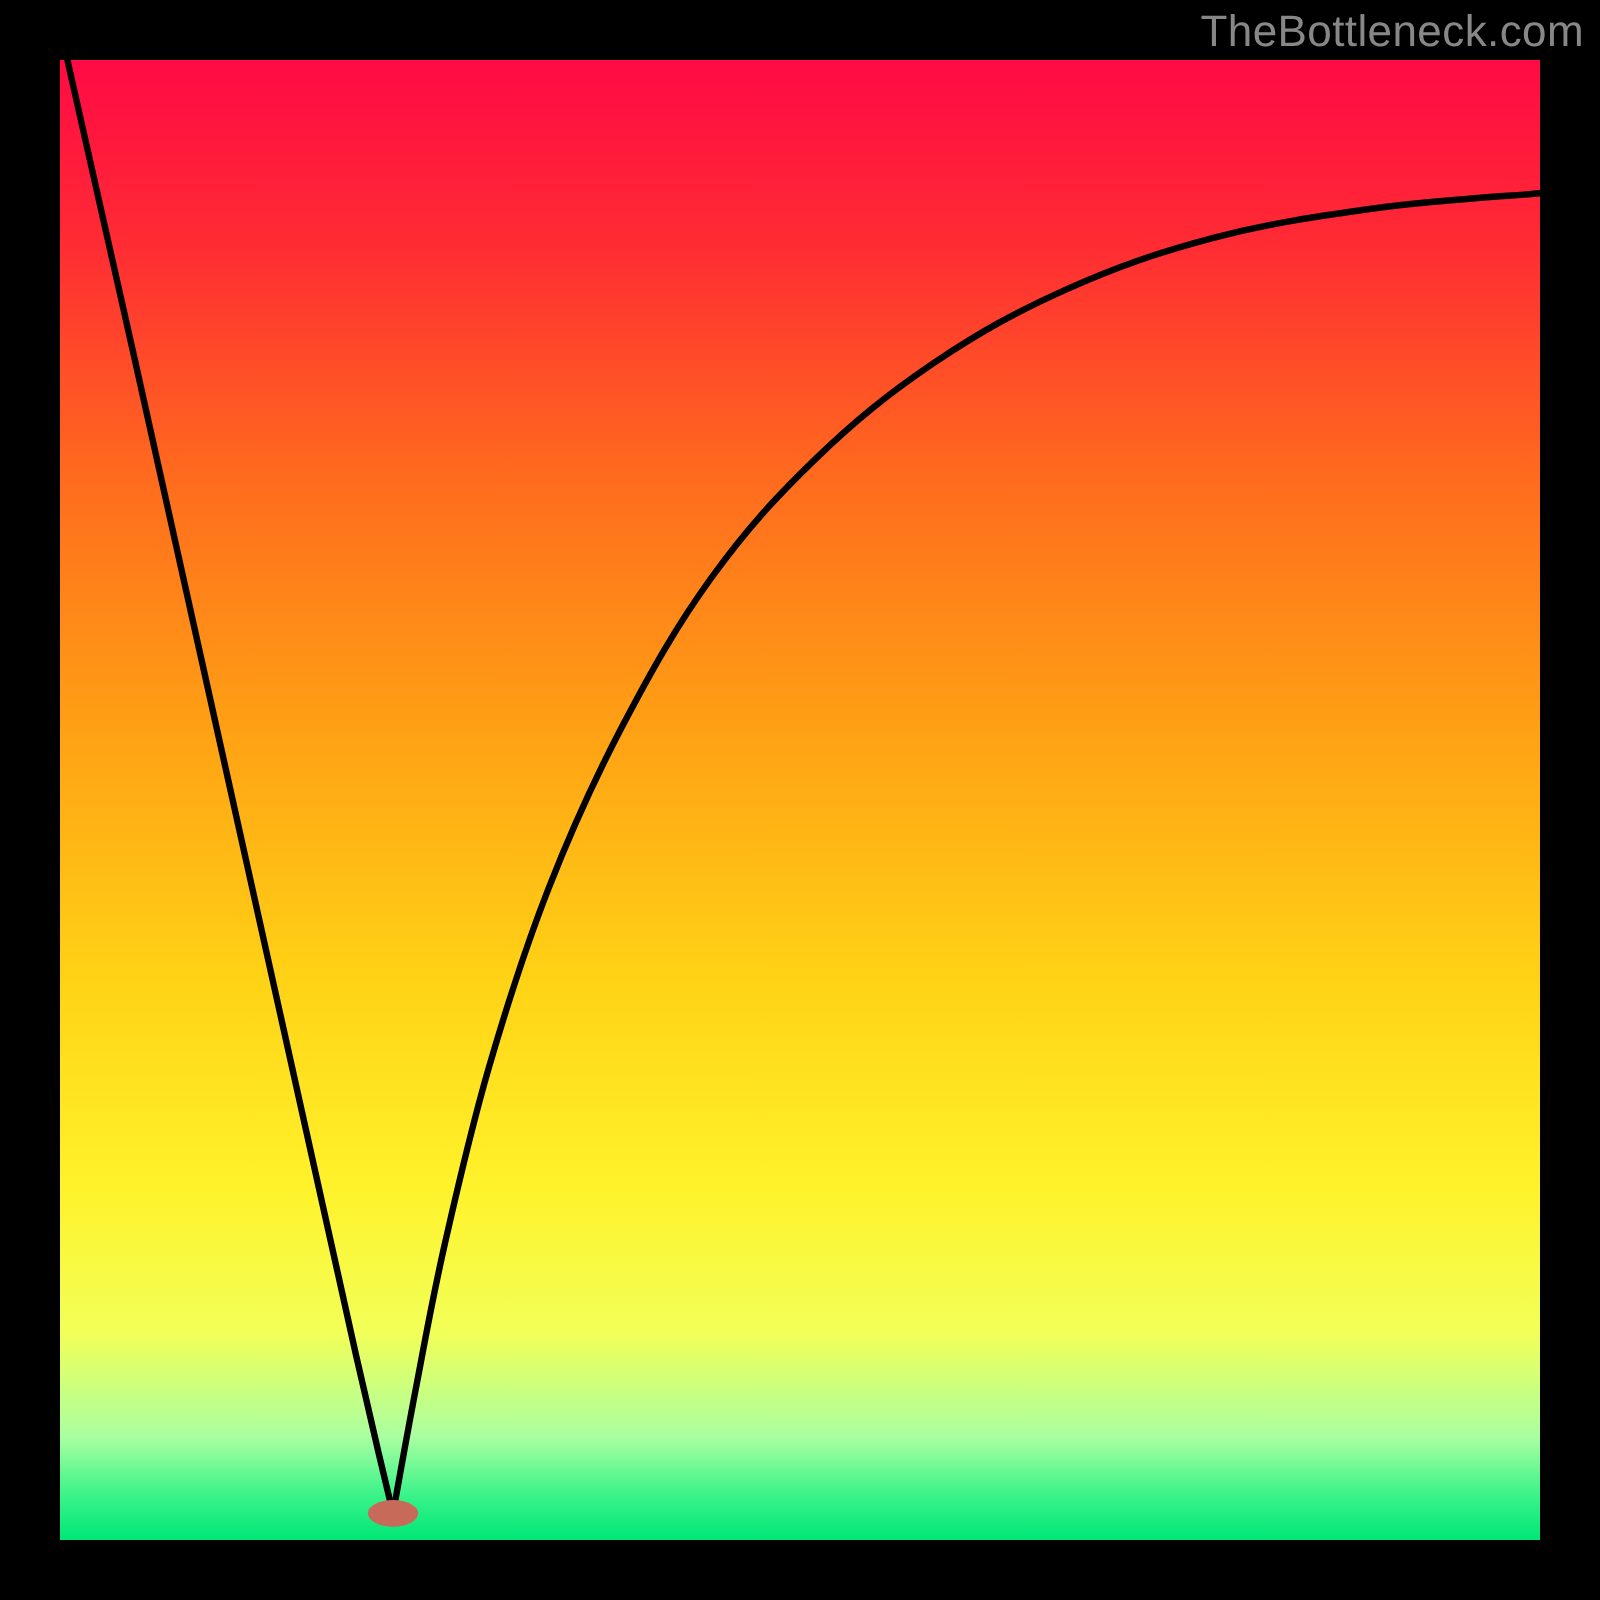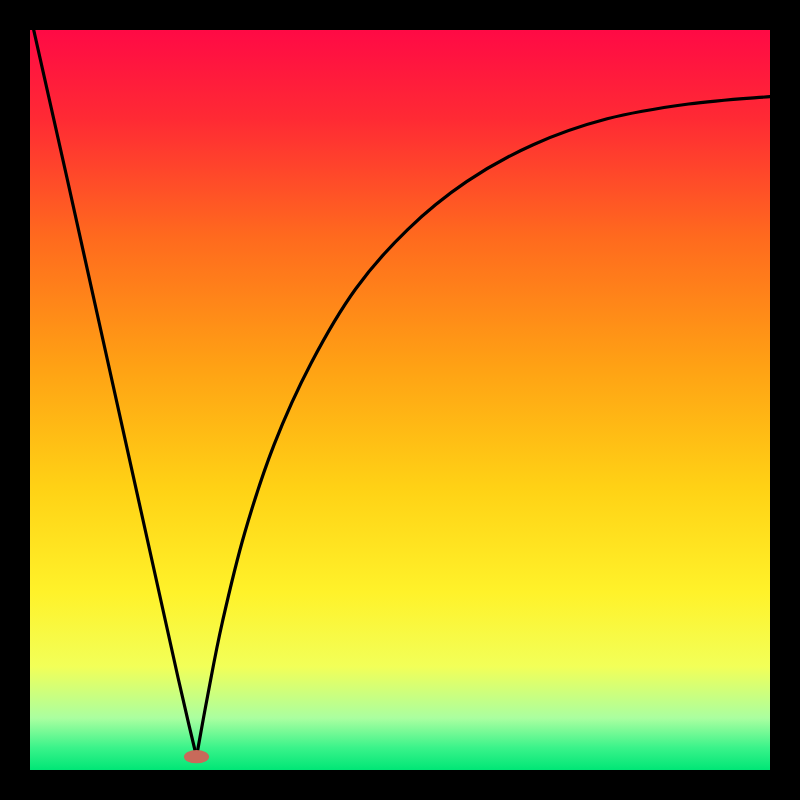--- a/index.html
+++ b/index.html
@@ -51,13 +51,14 @@
           <stop offset="93.00%" stop-color="#aaffa0"></stop>
           <stop offset="97.00%" stop-color="#3af38a"></stop>
           <stop offset="100.00%" stop-color="#00e676"></stop>
         </linearGradient>
     </defs>
     <rect x="0" y="0" width="740" height="740" fill="url(#bg-grad)"></rect>
     <path d="M 3.70 0.00 L 37.00 148.00 L 74.00 314.50 L 111.00 481.00 L 148.00 647.50 L 159.10 695.60 L 166.50 726.68" fill="none" stroke="#000" stroke-width="3.2" stroke-linecap="round" stroke-linejoin="round"></path>
     <path d="M 166.50 726.68 C 168.50 715.76, 172.94 690.24, 177.60 666.00 C 182.26 641.76, 185.74 621.30, 192.40 592.00 C 199.06 562.70, 205.28 535.17, 214.60 503.20 C 223.92 471.23, 232.21 445.04, 244.20 414.40 C 256.19 383.76, 266.55 360.97, 281.20 333.00 C 295.85 305.03, 308.28 282.98, 325.60 259.00 C 342.92 235.02, 357.42 219.11, 377.40 199.80 C 397.38 180.49, 413.96 167.02, 436.60 151.70 C 459.24 136.38, 477.89 126.02, 503.20 114.70 C 528.51 103.38, 549.23 96.13, 577.20 88.80 C 605.17 81.47, 629.30 78.00, 658.60 74.00 C 687.90 70.00, 725.35 67.93, 740.00 66.60" fill="none" stroke="#000" stroke-width="3.2" stroke-linecap="round" stroke-linejoin="round"></path>
     <ellipse cx="166.50" cy="726.68" rx="12.58" ry="6.66" fill="#c86a5a"></ellipse>
   </svg>
+  <div class="watermark">TheBottleneck.com</div>
 </div>
 
 </body></html>

